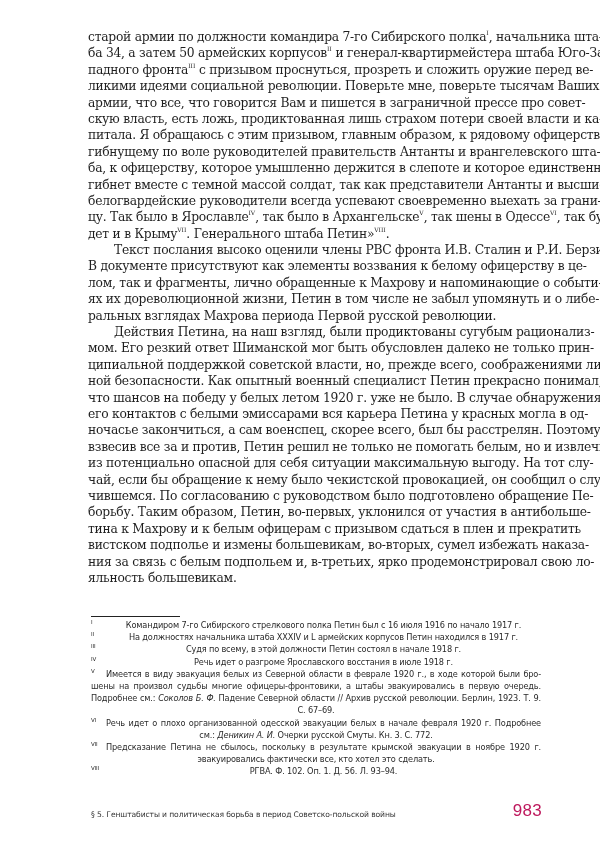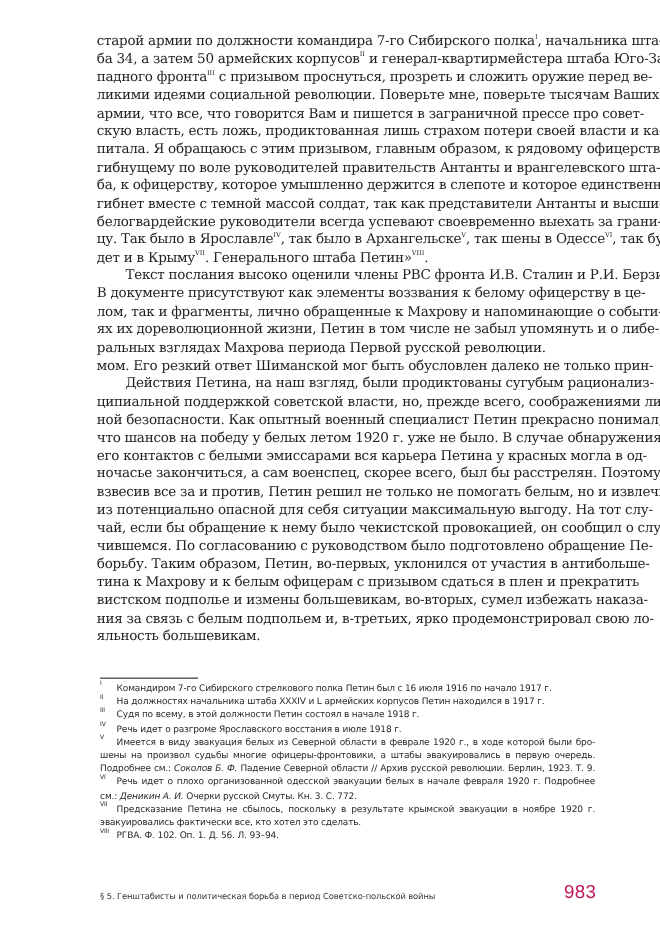--- a/index.html
+++ b/index.html
@@ -17,21 +17,21 @@
   sup.fn { font-size: 6px; vertical-align: 6px; line-height: 0; letter-spacing: 0; }
   .rule { position: absolute; left: 91px; top: 616px; width: 89px; height: 1px; background: #222; }
   .footnotes {
     position: absolute; left: 91px; top: 619px; width: 450px;
     font-family: "DejaVu Sans", "Liberation Sans", sans-serif;
     font-size: 8.2px; line-height: 12.2px; color: #2a2a2a; letter-spacing: -0.15px;
   }
   .fn-item { position: relative; padding-left: 15px; }
   .fn-item .mark { position: absolute; left: 0; top: -3px; font-size: 5.5px; }
   .fn-item .cont { display: block; margin-left: -15px; }
-  .fn-item .line { display: block; white-space: nowrap; }
+  .fn-item .line { display: block; white-space: nowrap; text-align: center; }
   .fn-item .line.j { text-align: justify; text-align-last: justify; }
   em { font-style: italic; }
   .footer-title {
     position: absolute; left: 91px; top: 810px;
     font-family: "DejaVu Sans", "Liberation Sans", sans-serif;
     font-size: 7.6px; color: #333; letter-spacing: -0.1px;
   }
   .page-number {
     position: absolute; right: 58px; top: 801px;
     font-family: Liberation Sans, sans-serif;
@@ -55,22 +55,22 @@
     <span class="line">ба, к офицерству, которое умышленно держится в слепоте и которое единственно</span>
     <span class="line">гибнет вместе с темной массой солдат, так как представители Антанты и высшие</span>
     <span class="line">белогвардейские руководители всегда успевают своевременно выехать за грани-</span>
     <span class="line"><span>цу. Так было в Ярославле</span><sup class="fn">IV</sup><span>, так было в Архангельске</span><sup class="fn">V</sup><span>, так шены в Одессе</span><sup class="fn">VI</sup><span>, так бу-</span></span>
     <span class="line last"><span>дет и в Крыму</span><sup class="fn">VII</sup><span>. Генерального штаба Петин»</span><sup class="fn">VIII</sup><span>.</span></span>
     <span class="line indent">Текст послания высоко оценили члены РВС фронта И.В. Сталин и Р.И. Берзин.</span>
     <span class="line">В документе присутствуют как элементы воззвания к белому офицерству в це-</span>
     <span class="line">лом, так и фрагменты, лично обращенные к Махрову и напоминающие о событи-</span>
     <span class="line">ях их дореволюционной жизни, Петин в том числе не забыл упомянуть и о либе-</span>
     <span class="line last">ральных взглядах Махрова периода Первой русской революции.</span>
+    <span class="line indent">Действия Петина, на наш взгляд, были продиктованы сугубым рационализ-</span>
     <span class="line">мом. Его резкий ответ Шиманской мог быть обусловлен далеко не только прин-</span>
-    <span class="line indent">Действия Петина, на наш взгляд, были продиктованы сугубым рационализ-</span>
     <span class="line">ципиальной поддержкой советской власти, но, прежде всего, соображениями лич-</span>
     <span class="line">ной безопасности. Как опытный военный специалист Петин прекрасно понимал,</span>
     <span class="line">что шансов на победу у белых летом 1920 г. уже не было. В случае обнаружения</span>
     <span class="line">его контактов с белыми эмиссарами вся карьера Петина у красных могла в од-</span>
     <span class="line">ночасье закончиться, а сам военспец, скорее всего, был бы расстрелян. Поэтому,</span>
     <span class="line">взвесив все за и против, Петин решил не только не помогать белым, но и извлечь</span>
     <span class="line">из потенциально опасной для себя ситуации максимальную выгоду. На тот слу-</span>
     <span class="line">чай, если бы обращение к нему было чекистской провокацией, он сообщил о слу-</span>
     <span class="line">чившемся. По согласованию с руководством было подготовлено обращение Пе-</span>
     <span class="line">борьбу. Таким образом, Петин, во-первых, уклонился от участия в антибольше-</span>
@@ -98,20 +98,21 @@
     <div class="fn-item">
       <span class="mark">IV</span>
       <span class="line">Речь идет о разгроме Ярославского восстания в июле 1918 г.</span>
     </div>
     <div class="fn-item">
       <span class="mark">V</span>
       <span class="line j">Имеется в виду эвакуация белых из Северной области в феврале 1920 г., в ходе которой были бро-</span>
       <span class="cont">
         <span class="line j">шены на произвол судьбы многие офицеры-фронтовики, а штабы эвакуировались в первую очередь.</span>
         <span class="line j"><span>Подробнее см.: </span><em>Соколов Б. Ф.</em><span> Падение Северной области // Архив русской революции. Берлин, 1923. Т. 9.</span></span>
+        <span class="line">С. 67–69.</span>
       </span>
     </div>
     <div class="fn-item">
       <span class="mark">VI</span>
       <span class="line j">Речь идет о плохо организованной одесской эвакуации белых в начале февраля 1920 г. Подробнее</span>
       <span class="cont">
         <span class="line"><span>см.: </span><em>Деникин А. И.</em><span> Очерки русской Смуты. Кн. 3. С. 772.</span></span>
       </span>
     </div>
     <div class="fn-item">

